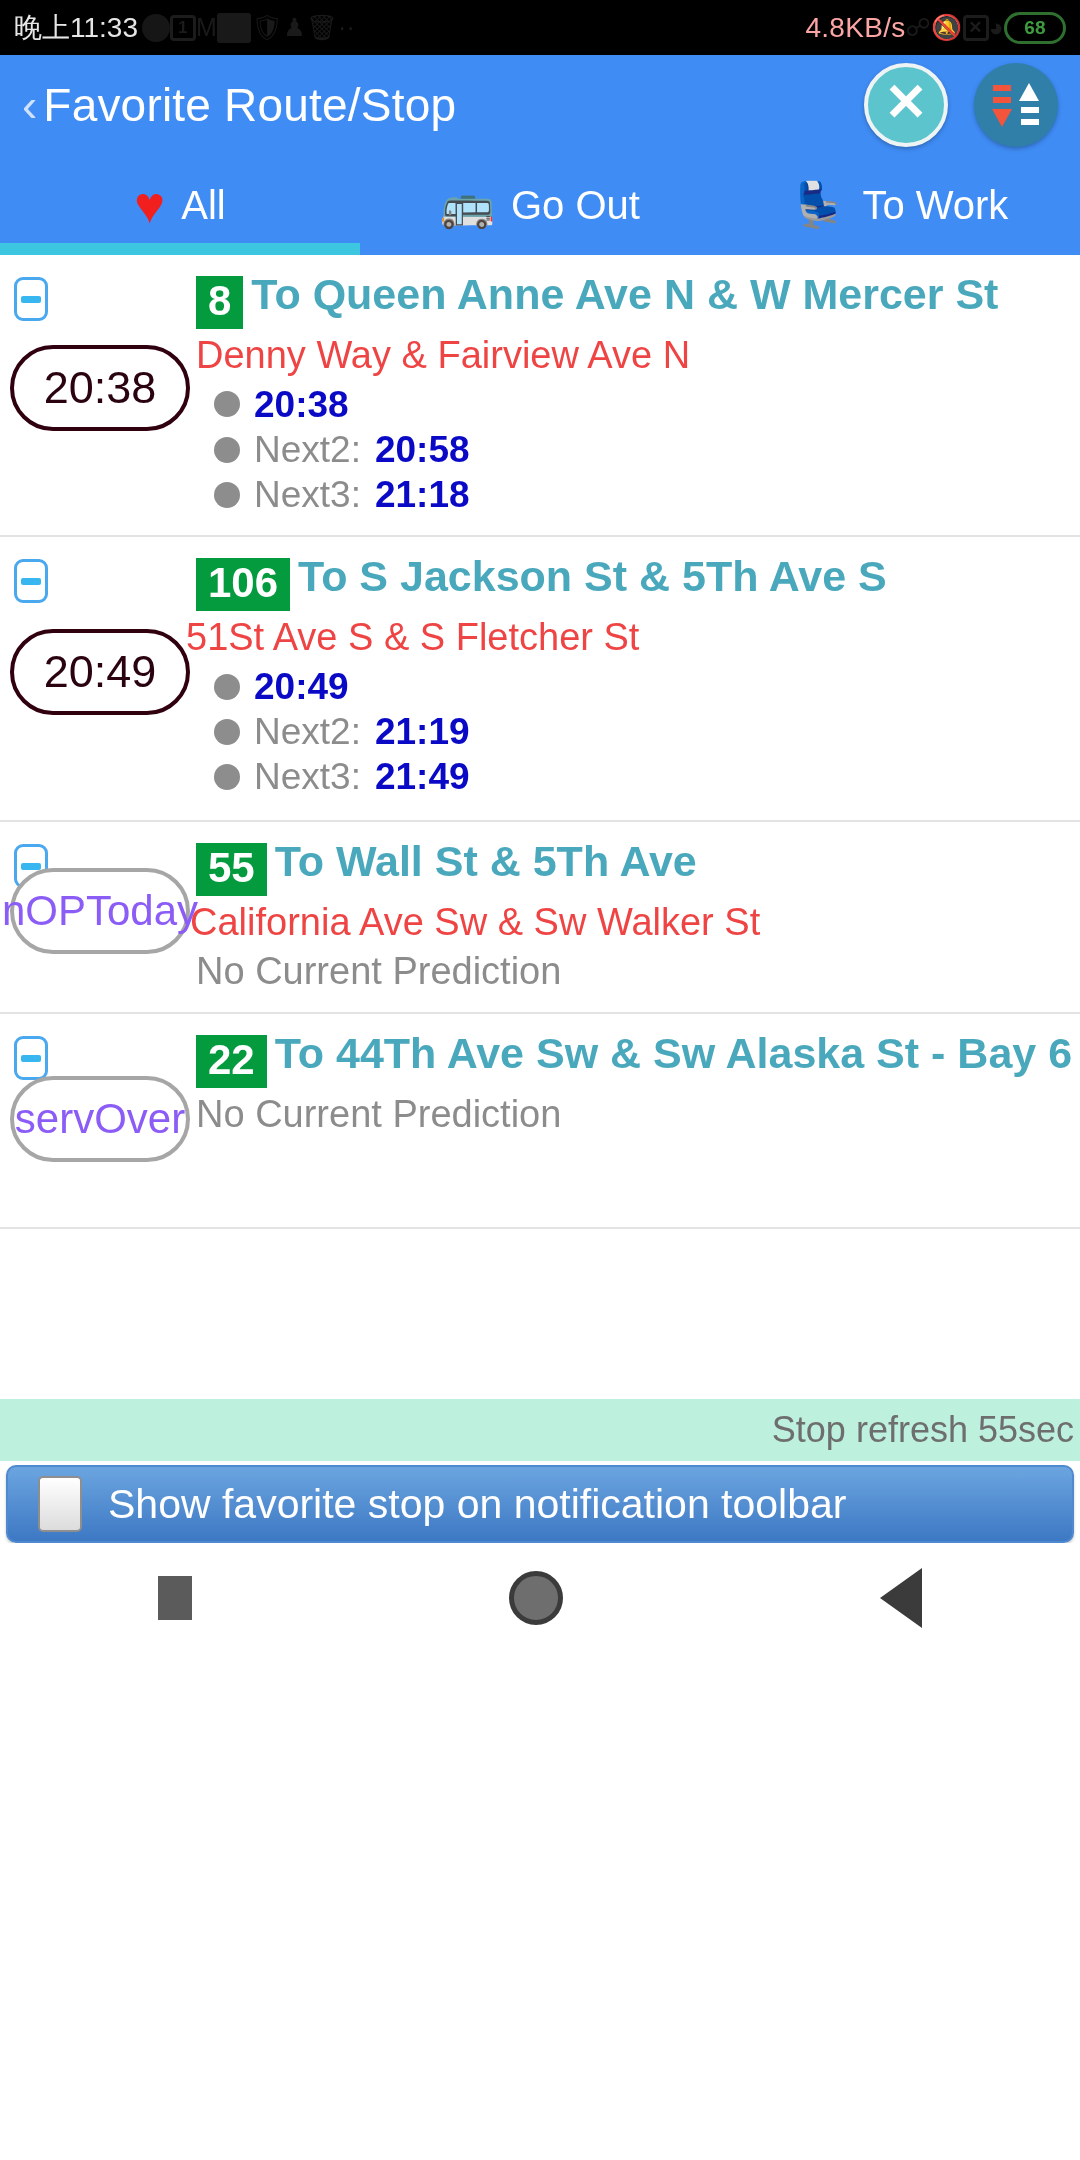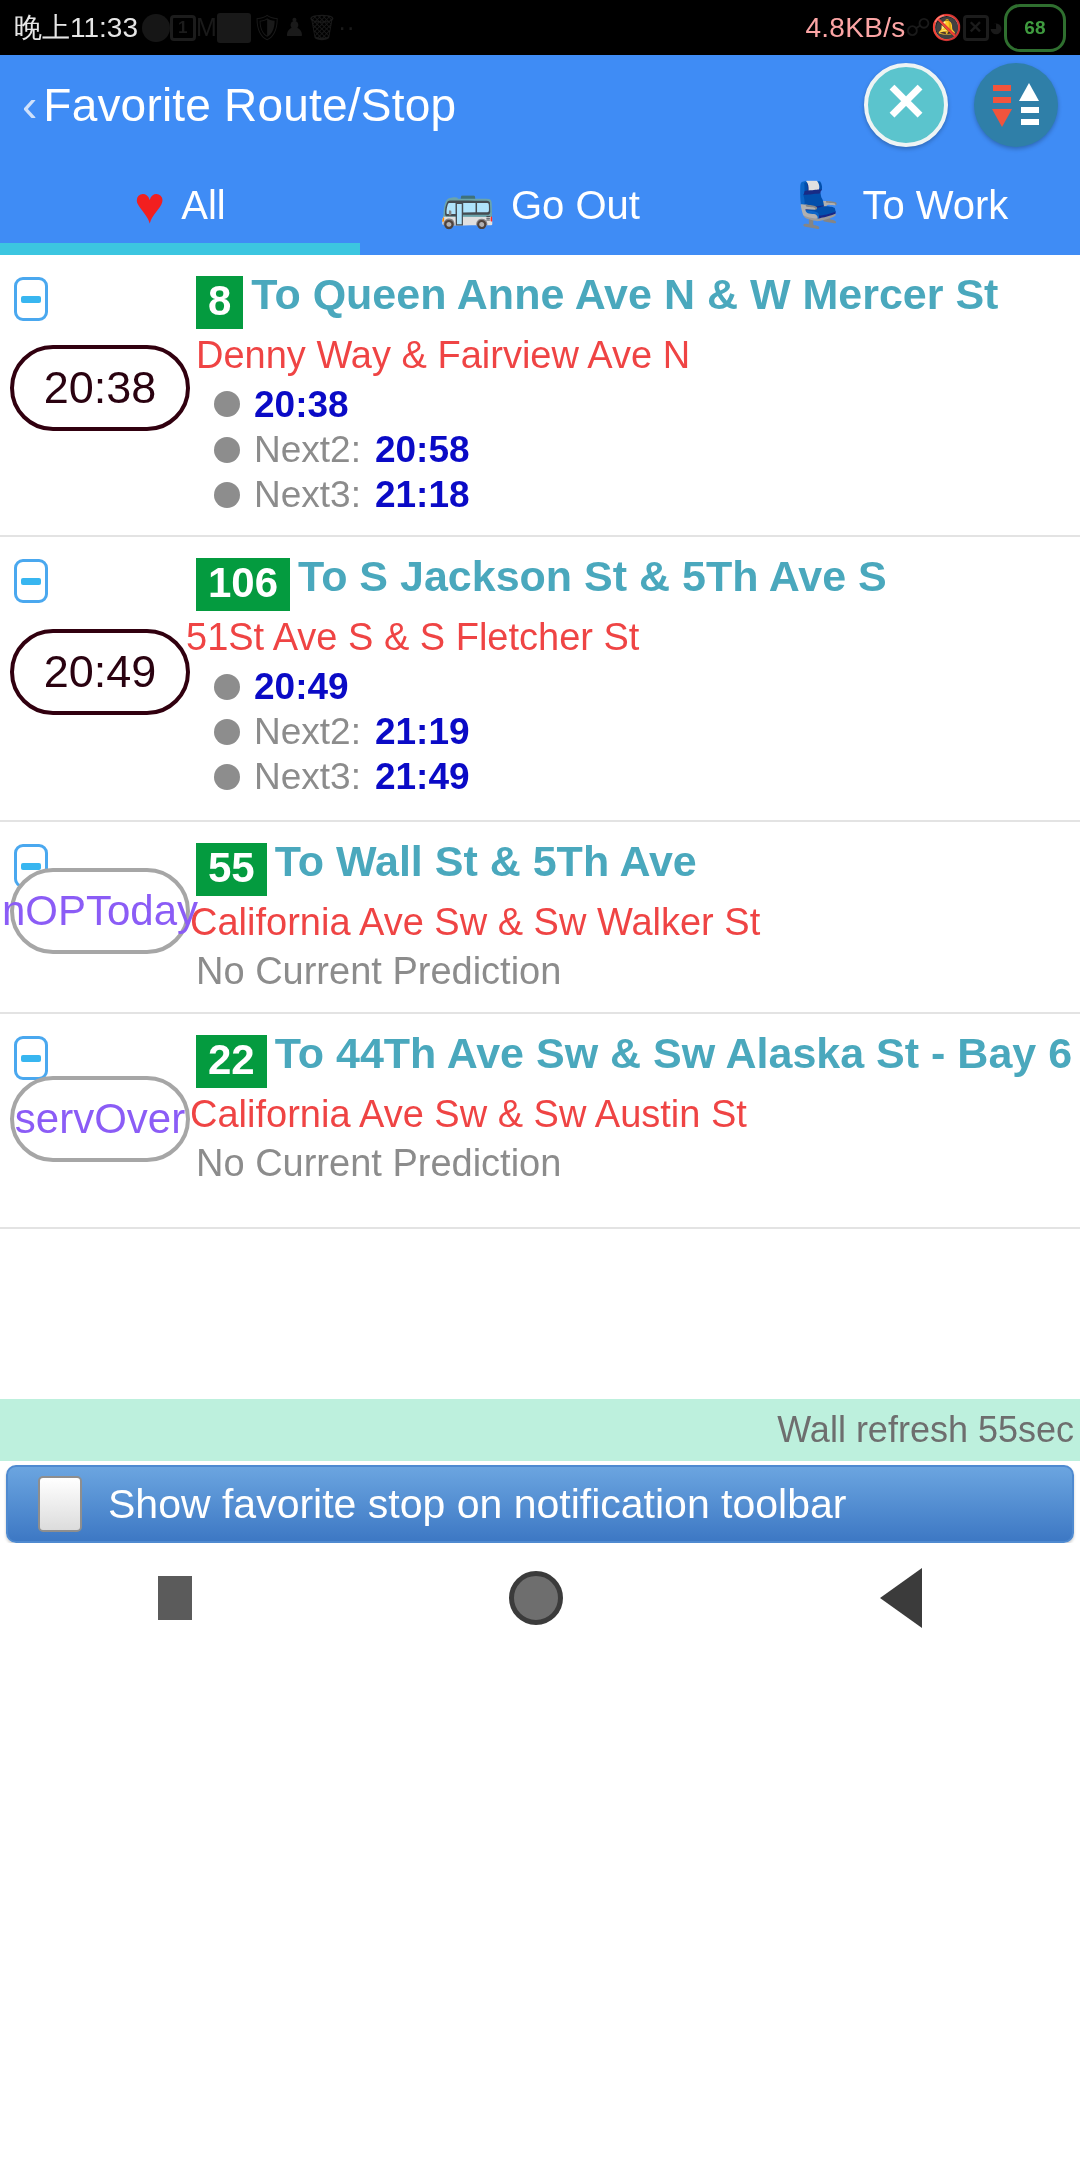--- a/index.html
+++ b/index.html
@@ -19,21 +19,21 @@
   .sb-clock{ font-size:28px; color:#e6e6e6; letter-spacing:0; margin-right:4px;}
   .sb-ico{ display:inline-flex; align-items:center; justify-content:center;
            color:#1a1a1a; font-size:25px; line-height:1; }
   .sb-sq{ width:26px;height:26px;border:3px solid #1c1c1c;border-radius:4px;
           display:inline-flex;align-items:center;justify-content:center;
           font-size:17px;color:#1c1c1c;font-weight:bold;}
   .sb-dot{width:28px;height:28px;border-radius:50%;background:#161616;}
   .sb-tag{width:34px;height:30px;background:#191919;border-radius:3px;}
   .sb-spacer{ flex:1; }
   .sb-speed{ color:#fca5a5; font-size:28px; }
-  .sb-batt{ width:62px;height:48px;border:3px solid #2f6f2f;border-radius:16px;
+  .sb-batt{ width:62px;height:32px;border:3px solid #2f6f2f;border-radius:16px;
             display:inline-flex;align-items:center;justify-content:center;
             color:#3f9b3f;font-size:19px;font-weight:bold;}
 
   
   .appbar{
     background:#3f8cf5; height:100px; display:flex; align-items:center;
     padding:0 22px; position:relative;
   }
   .back-chevron{ color:#cfe1fb; font-size:46px; line-height:1; margin-right:6px;
                  font-weight:300;}
@@ -278,31 +278,30 @@
 
   <div class="row" style="min-height:215px">
     <div class="collapse-ico">
         <span class="minus"></span>
       </div>
     <div class="pill muted" style="top:62px">servOver</div>
     <div class="content">
       <div class="headline">
         <span class="route-badge">22</span><span>To 44Th Ave Sw &amp; Sw Alaska St - Bay 6</span>
       </div>
-      <div class="stopname" style="margin-left:-6px">California Ave Sw &amp; Sw Austin St</div>
       <div class="nopred">No Current Prediction</div>
     </div>
   </div>
 
 </div>
 
 <div class="spacer-fill" style="height:170px"></div>
 
 <div class="refresh-bar">
-  <span class="refresh-text">Wall refresh 55sec</span>
+  <span class="refresh-text">Stop refresh 55sec</span>
 </div>
 
 <div class="notif-bar">
   <span class="checkbox"></span>
   <span class="notif-label">Show favorite stop on notification toolbar</span>
 </div>
 
 <div class="navbar">
   <span class="nav-square"></span>
   <span class="nav-circle"></span>

